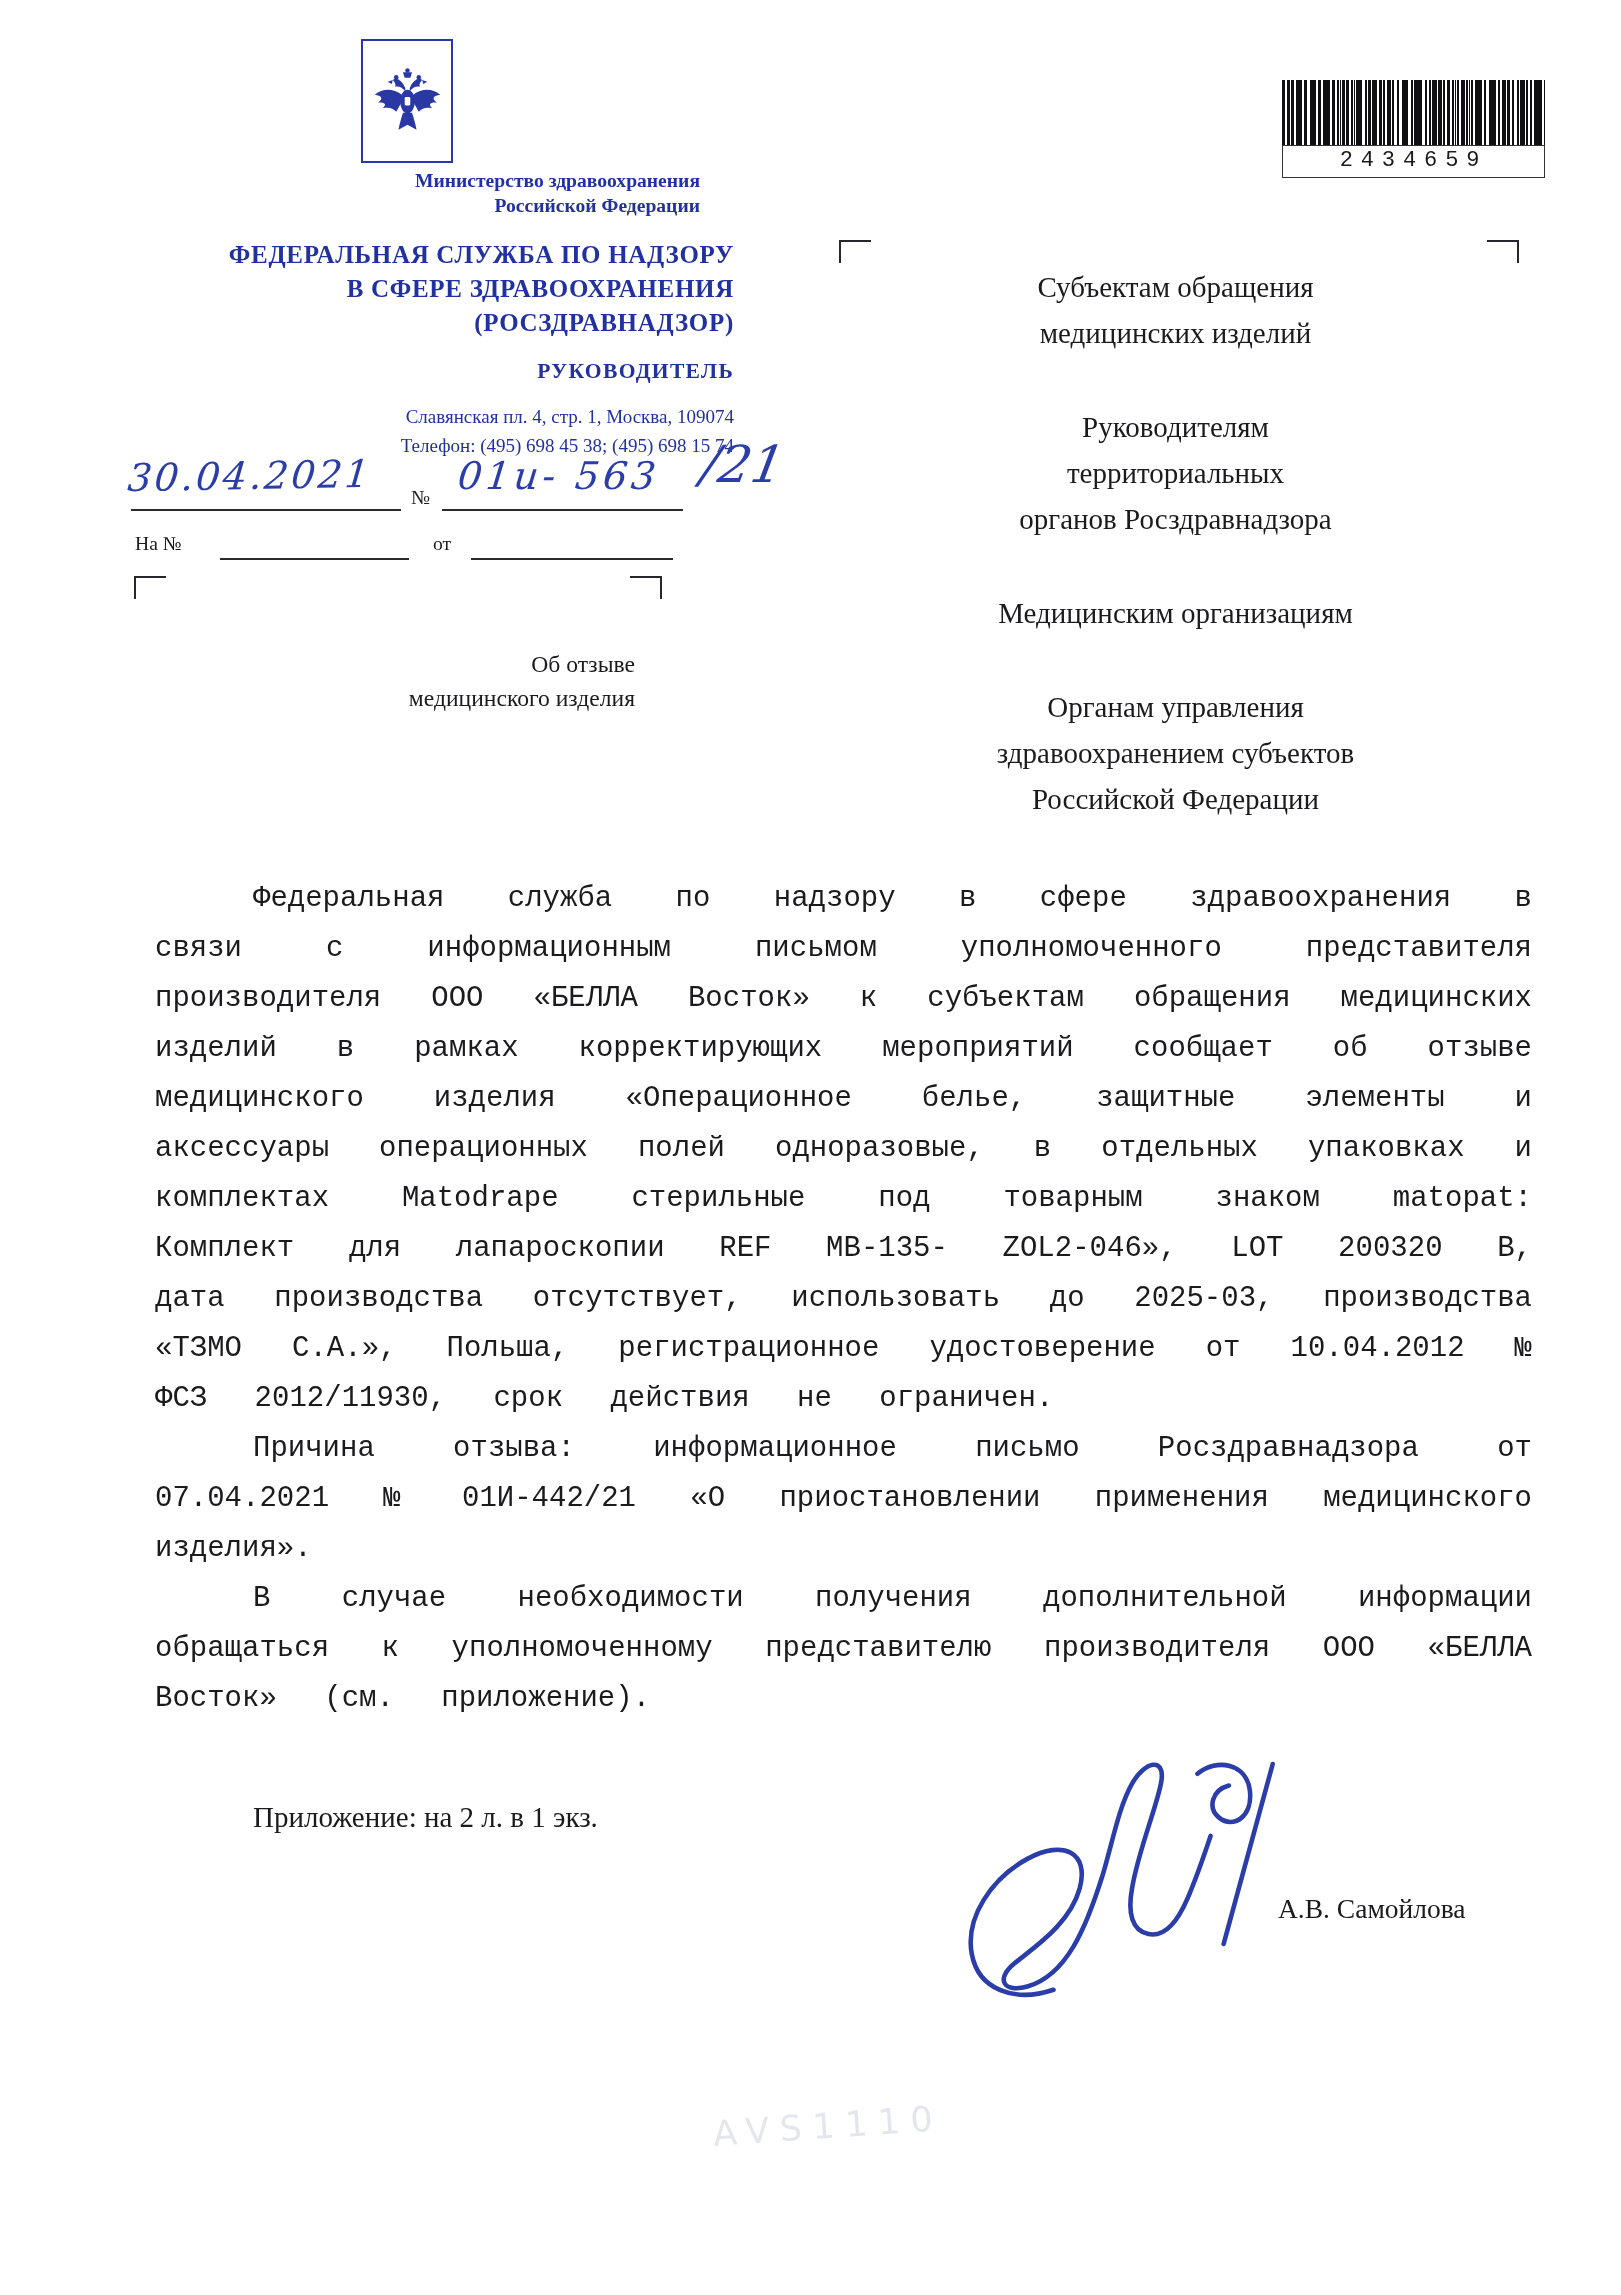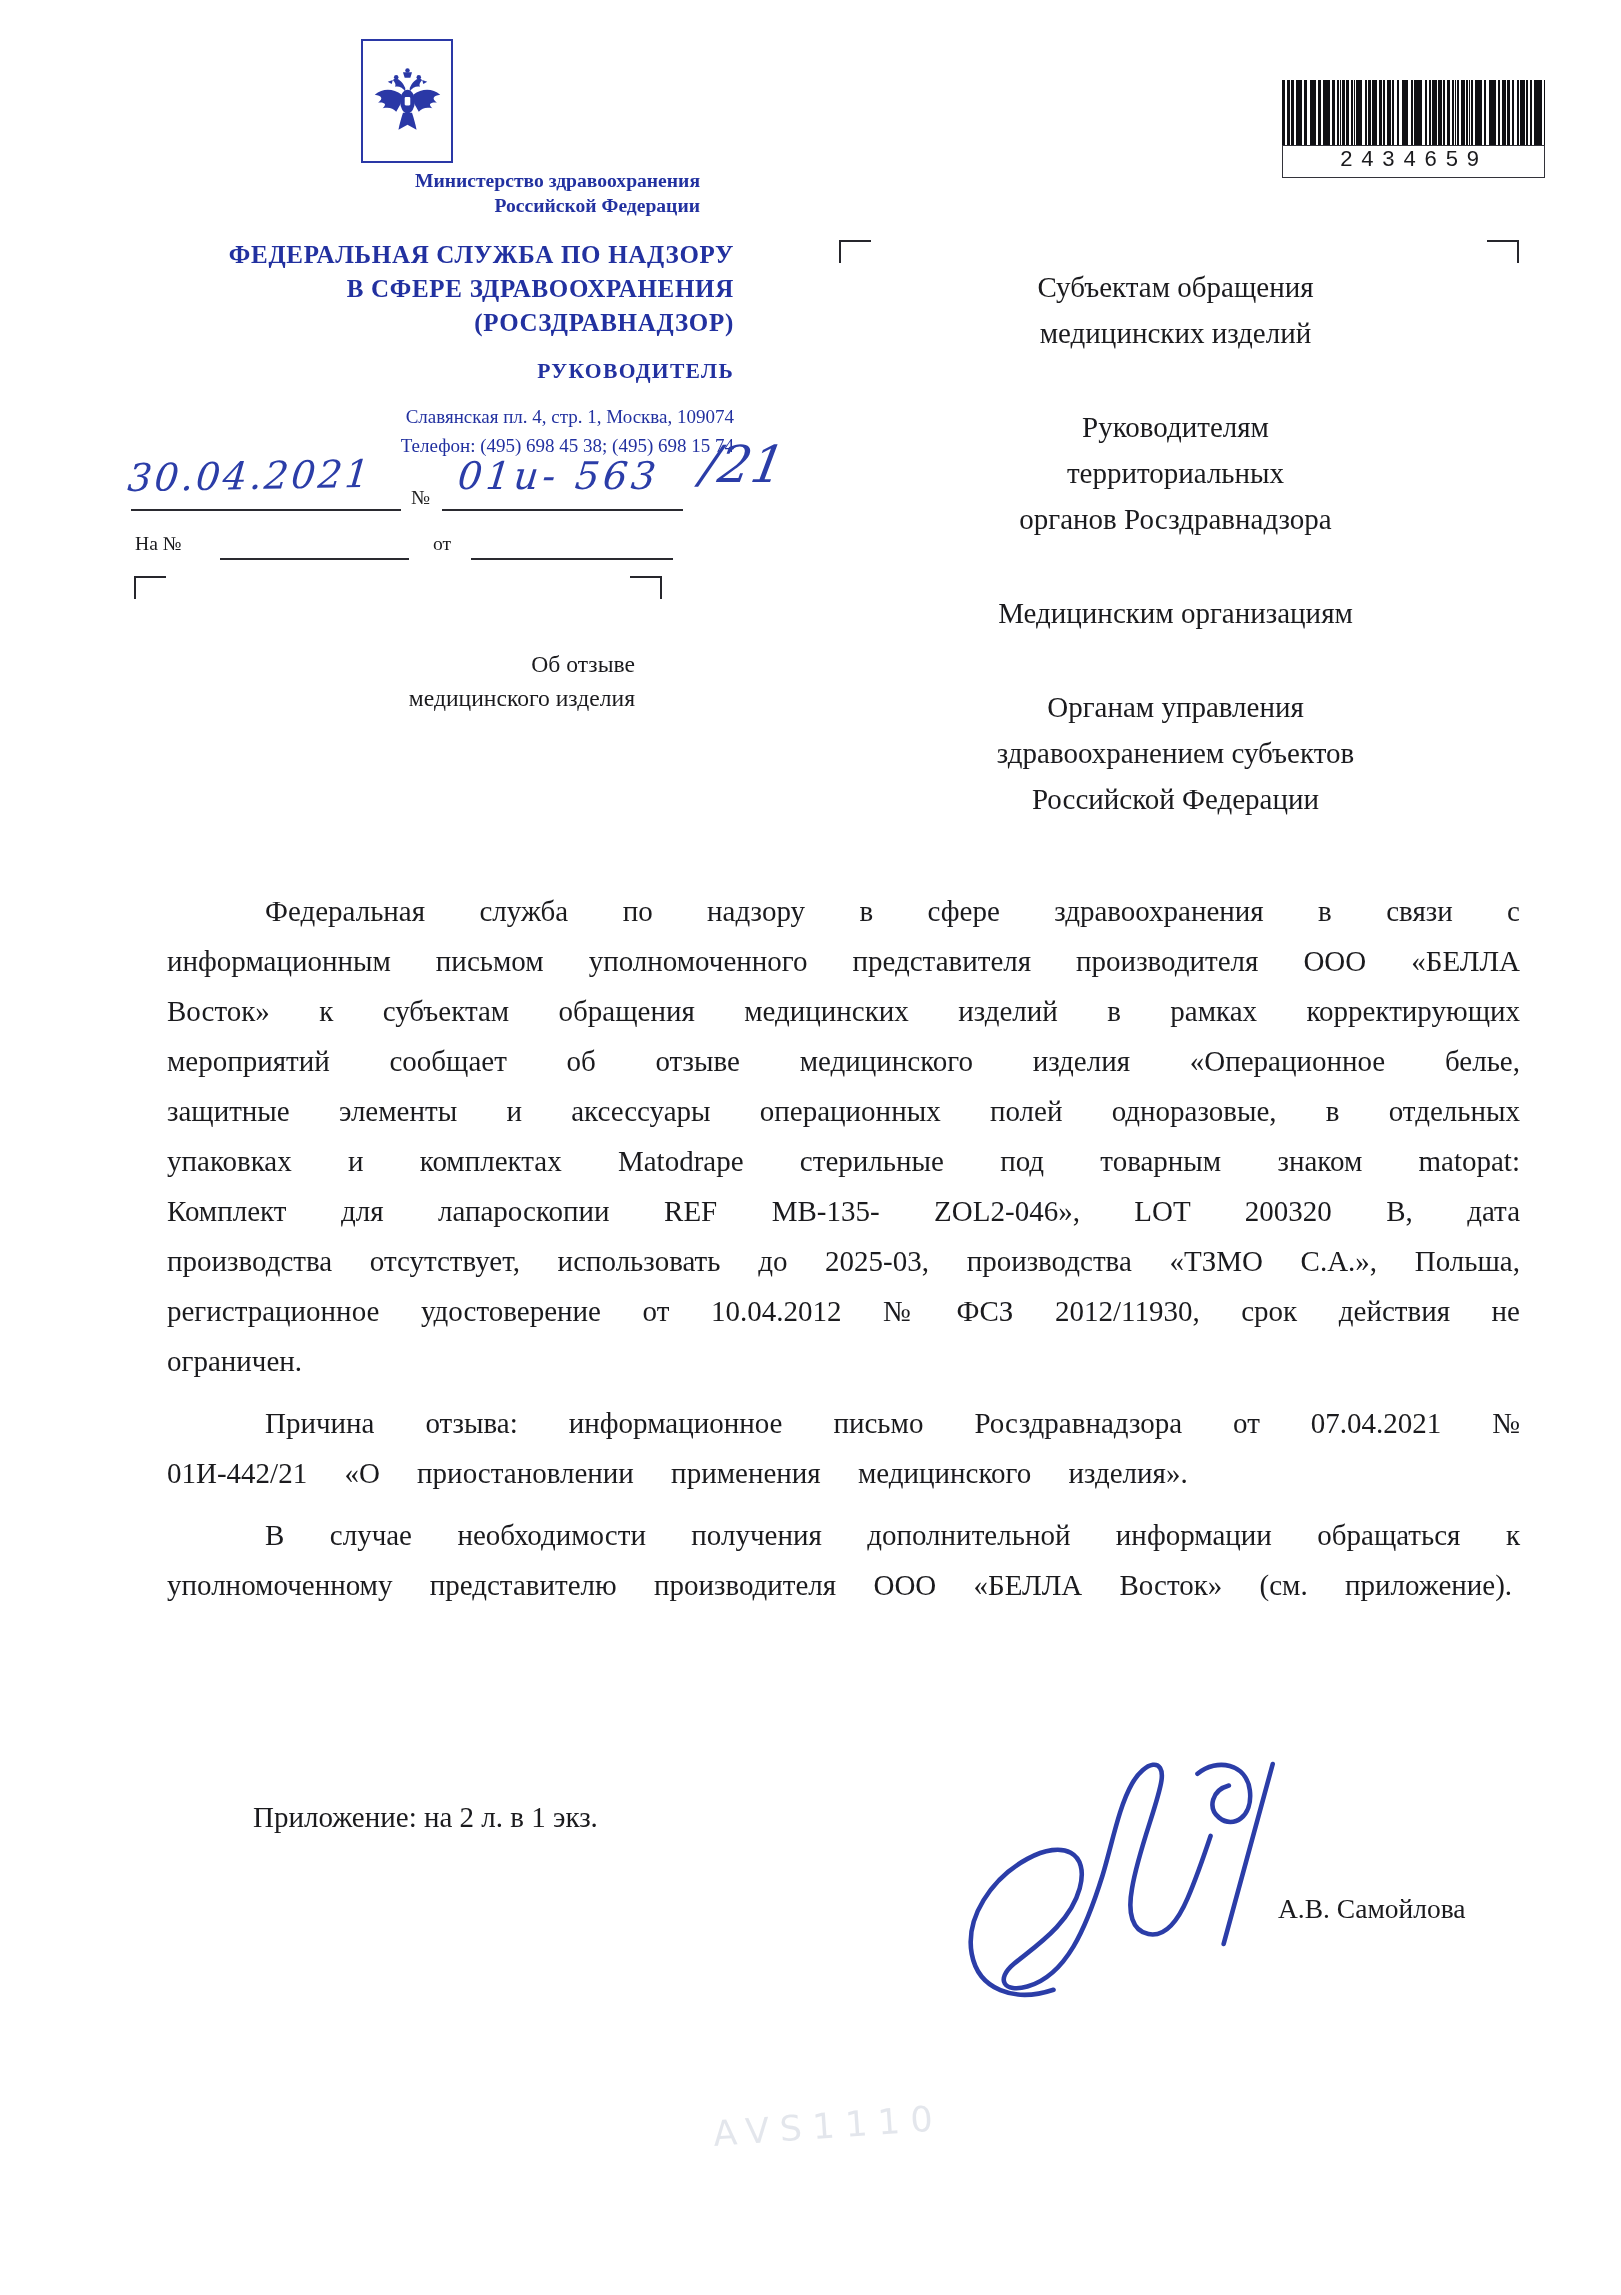--- a/index.html
+++ b/index.html
@@ -51,21 +51,21 @@
   }
   .barcode-number{width:263px;height:33px;box-sizing:border-box;border:1.3px solid #33333a;
     font-family:"Liberation Mono", monospace;font-size:22px;line-height:30px;letter-spacing:7.9px;text-align:center;}
 
   
   .recipients{left:848px;top:264px;width:655px;display:flex;flex-direction:column;gap:48px;}
   .recipient{font-size:29px;line-height:46px;text-align:center;white-space:pre-line;}
 
   
   .body-text{left:155px;top:874px;width:1377px;font-size:29px;line-height:50px;text-align:justify;word-spacing:30px;}
-  .body-text p{margin:12px;text-indent:98px;}
+  .body-text p{margin:0;text-indent:98px;font-family:Liberation Mono, monospace;}
 
   .attachment{left:155px;top:1801px;width:916px;font-size:29px;text-indent:98px;}
 
   .signature{left:916px;top:1728px;width:419px;height:301px;}
   .signer{left:1278px;top:1893px;font-size:27.5px;width:327px;}
 
   .scan-mark{left:713px;top:2106px;font-size:35px;letter-spacing:10.5px;color:#5a6b8c;opacity:0.16;transform:rotate(-4deg);font-family:"DejaVu Sans", sans-serif;}
 </style>
 </head>
 <body>

